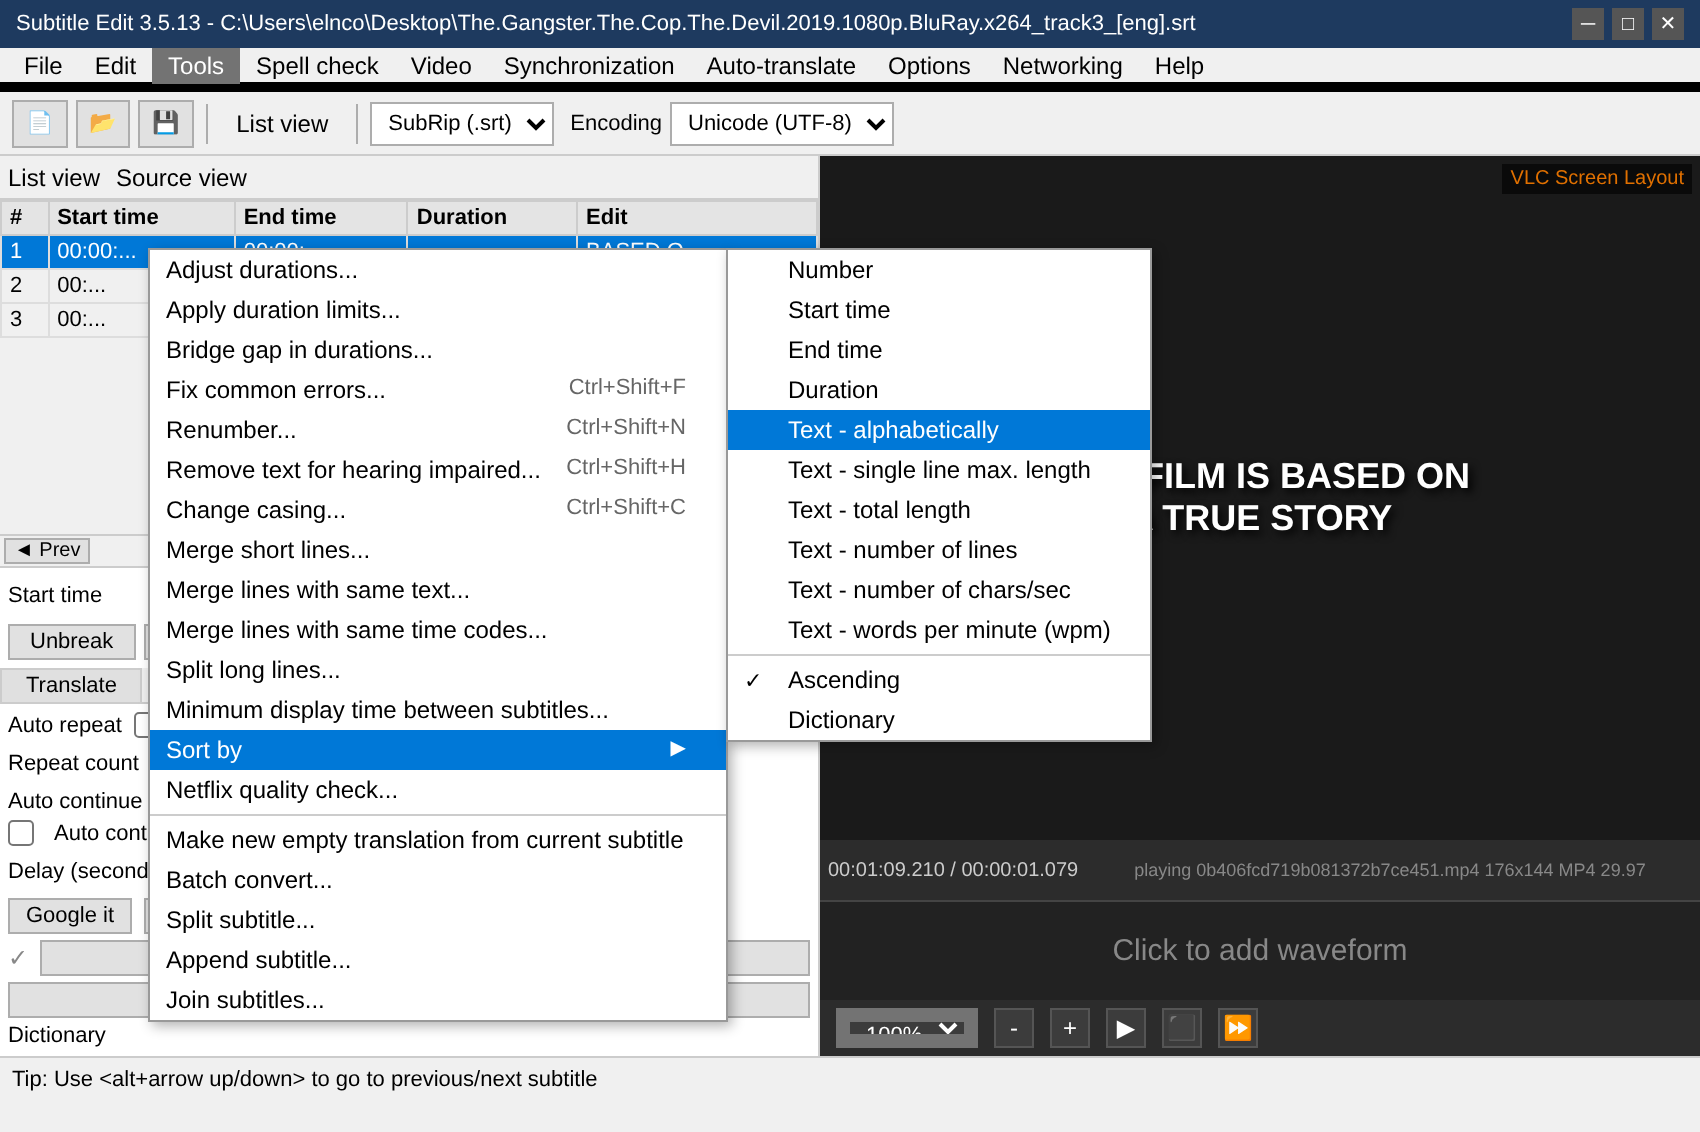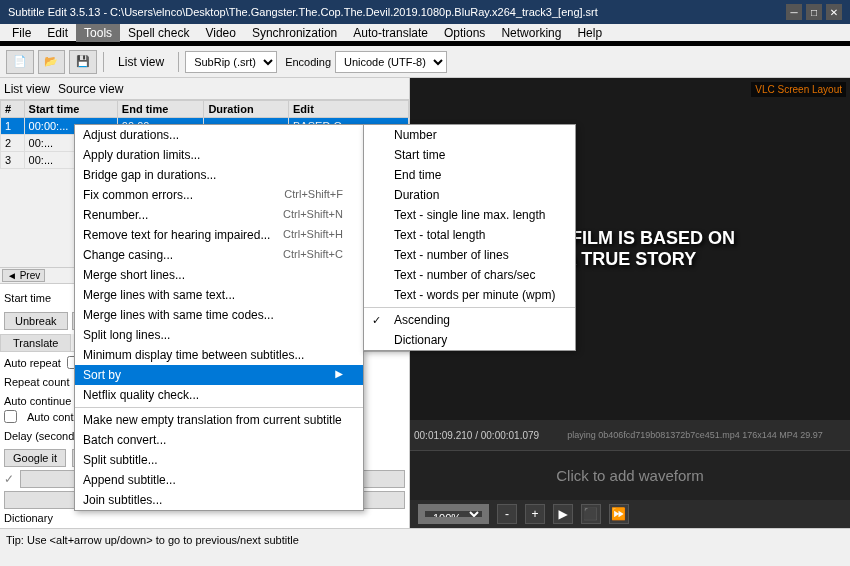--- a/index.html
+++ b/index.html
@@ -555,20 +555,24 @@
         <span>Start time</span>
       </div>
     <div class="sortby-item">
         <span class="check"></span>
         <span>End time</span>
       </div>
     <div class="sortby-item">
         <span class="check"></span>
         <span>Duration</span>
       </div>
+    <div class="sortby-item highlighted">
+        <span class="check"></span>
+        <span>Text - alphabetically</span>
+      </div>
     <div class="sortby-item">
         <span class="check"></span>
         <span>Text - single line max. length</span>
       </div>
     <div class="sortby-item">
         <span class="check"></span>
         <span>Text - total length</span>
       </div>
     <div class="sortby-item">
         <span class="check"></span>

